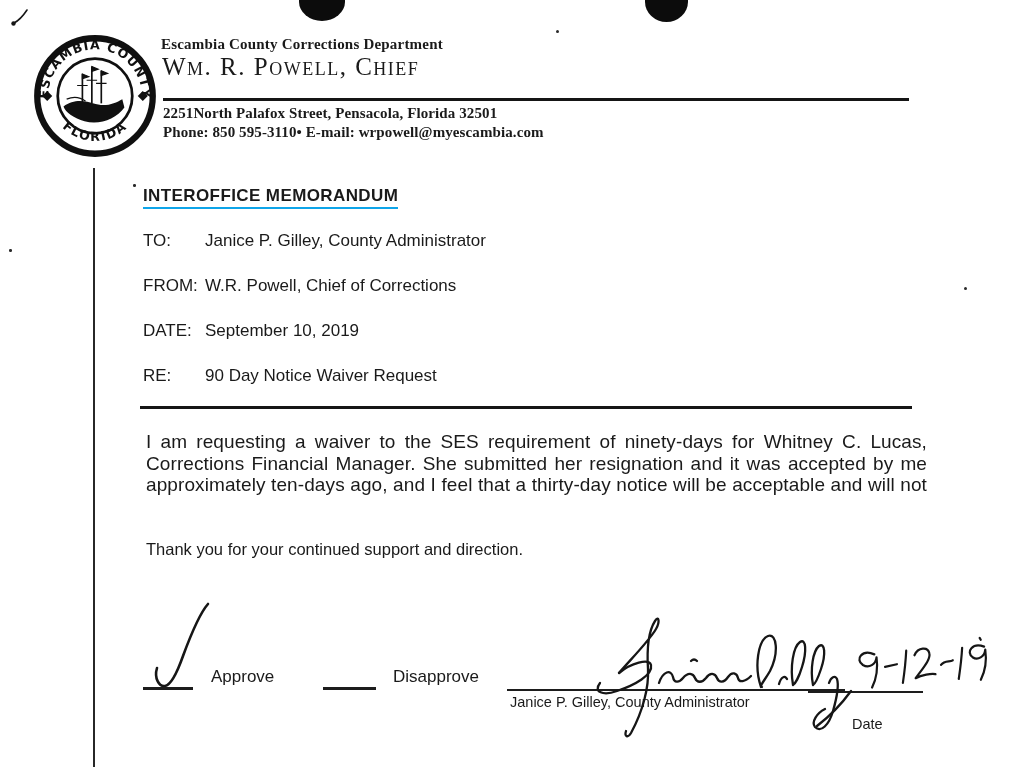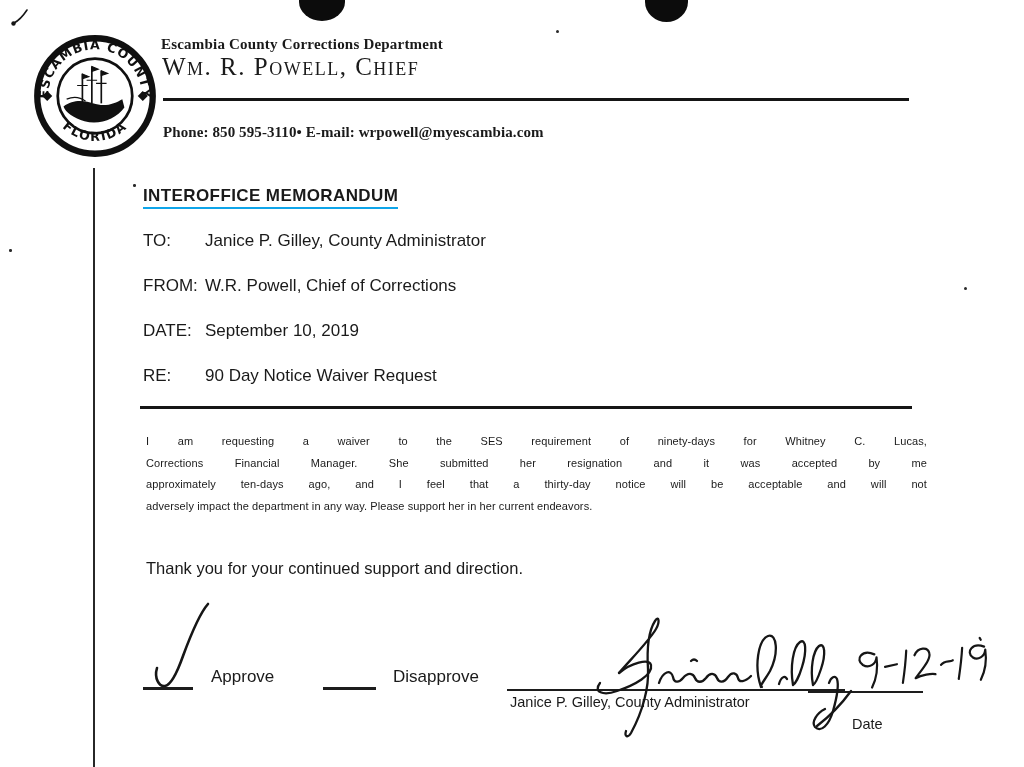--- a/index.html
+++ b/index.html
@@ -18,24 +18,24 @@
   .dept{font-family:"Liberation Serif",serif;font-weight:700;font-size:15px;letter-spacing:.2px;}
   .chief{font-family:"Liberation Serif",serif;font-variant:small-caps;font-weight:400;
          font-size:25px;letter-spacing:1.5px;}
   .addr{font-family:"Liberation Serif",serif;font-weight:700;font-size:15px;letter-spacing:.1px;}
   .hrule{position:absolute;background:#151515;}
   
   .memo-title{font-size:17px;font-weight:700;letter-spacing:.4px;
               border-bottom:2px solid #0ea5e9;padding-bottom:2px;}
   .field-row{height:20px;margin-bottom:25px;font-size:17px;white-space:nowrap;}
   .field-label{display:inline-block;min-width:62px;}
-  .body-text{width:781px;font-size:11px;line-height:21.6px;letter-spacing:.1px;}
+  .body-text{width:781px;font-size:19px;line-height:21.6px;letter-spacing:.1px;}
   .jline{text-align:justify;text-align-last:justify;}
   .jlast{text-align:left;}
-  .closing{font-size:16.5px;margin-top:19px;}
+  .closing{font-size:16.5px;}
   
   .sig-label{font-size:17px;margin-left:16px;}
   .underline{position:absolute;background:#1d1d1d;height:2.5px;}
   .typed-small{font-size:14.5px;}
   .ink{stroke:#161616;fill:none;stroke-linecap:round;stroke-linejoin:round;}
 </style>
 </head>
 <body>
 
 <div class="page">
@@ -82,20 +82,21 @@
         <path d="M 43 50 h 10 M 52 45 h 10 M 61 48 h 10" fill="none"></path>
       </g>
       <path d="M 30 70 C 40 62 52 65 58 67 C 70 71 79 67 86 63 L 88 71 C 80 82 64 88 50 84 C 40 81 32 76 30 70 Z" fill="#101010" stroke="none"></path>
       <path d="M 33 63 q 10 -4 18 2" stroke="#101010" stroke-width="1.2" fill="none"></path>
     </g>
   </svg>
 
   <div class="abs dept" style="left:161px;top:36px;">Escambia County Corrections Department</div>
   <div class="abs chief" style="left:162px;top:53px;">Wm. R. Powell, Chief</div>
   <div class="hrule" style="left:163px;top:98px;width:746px;height:3px;"></div>
+  <div class="abs addr" style="left:163px;top:105px;">2251North Palafox Street, Pensacola, Florida 32501</div>
   <div class="abs addr" style="left:163px;top:124px;">Phone: 850 595-3110• E-mail: wrpowell@myescambia.com</div>
 
   <div class="vline" style="left:93px;top:168px;height:599px;"></div>
 
   <div class="abs" style="left:143px;top:186px;">
     <span class="memo-title">INTEROFFICE MEMORANDUM</span>
   </div>
 
   <div class="abs" style="left:143px;top:231px;">
     <div class="field-row">
@@ -111,21 +112,20 @@
       <span class="field-label">RE:</span><span>90 Day Notice Waiver Request</span>
     </div>
   </div>
 
   <div class="hrule" style="left:140px;top:406px;width:772px;height:3px;"></div>
 
   <div class="abs body-text" style="left:146px;top:431px;">
     <div class="jline">I am requesting a waiver to the SES requirement of ninety-days for Whitney C. Lucas,</div>
     <div class="jline">Corrections Financial Manager.  She submitted her resignation and it was accepted by me</div>
     <div class="jline">approximately ten-days ago, and I feel that a thirty-day notice will be acceptable and will not</div>
-    <div class="jlast">adversely impact the department in any way.  Please support her in her current endeavors.</div>
   </div>
   <div class="abs closing" style="left:146px;top:540px;">Thank you for your continued support and direction.</div>
 
   <svg class="abs" style="left:150px;top:596px;" width="65" height="95" viewBox="0 0 65 95">
     <path class="ink" stroke-width="2.6" d="M 7 72 C 4 82 9 91 15 90 C 21 89 27 77 33 60 C 40 41 50 17 58 8"></path>
   </svg>
   <div class="underline" style="left:143px;top:687px;width:50px;"></div>
   <span class="abs sig-label" style="left:195px;top:667px;">Approve</span>
 
   <div class="underline" style="left:323px;top:687px;width:53px;"></div>

